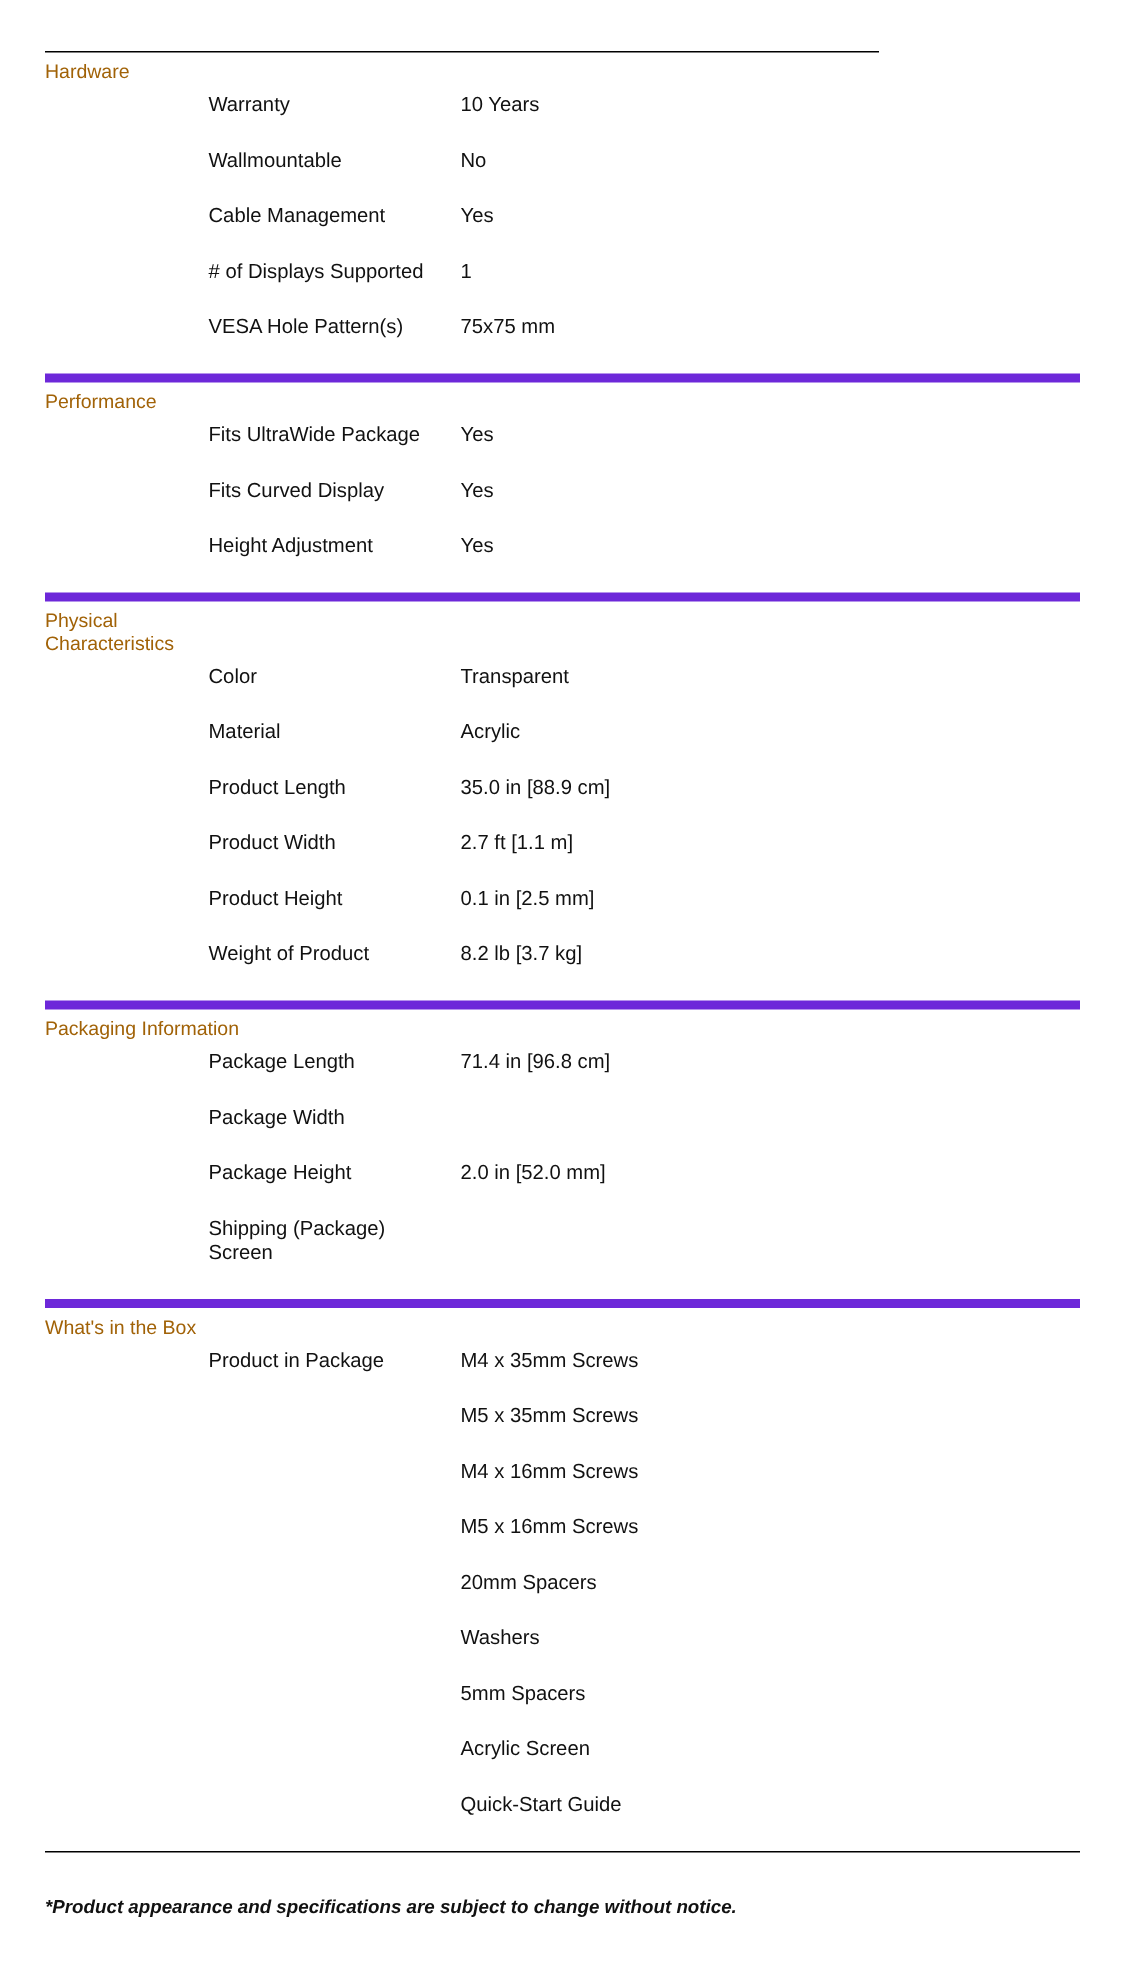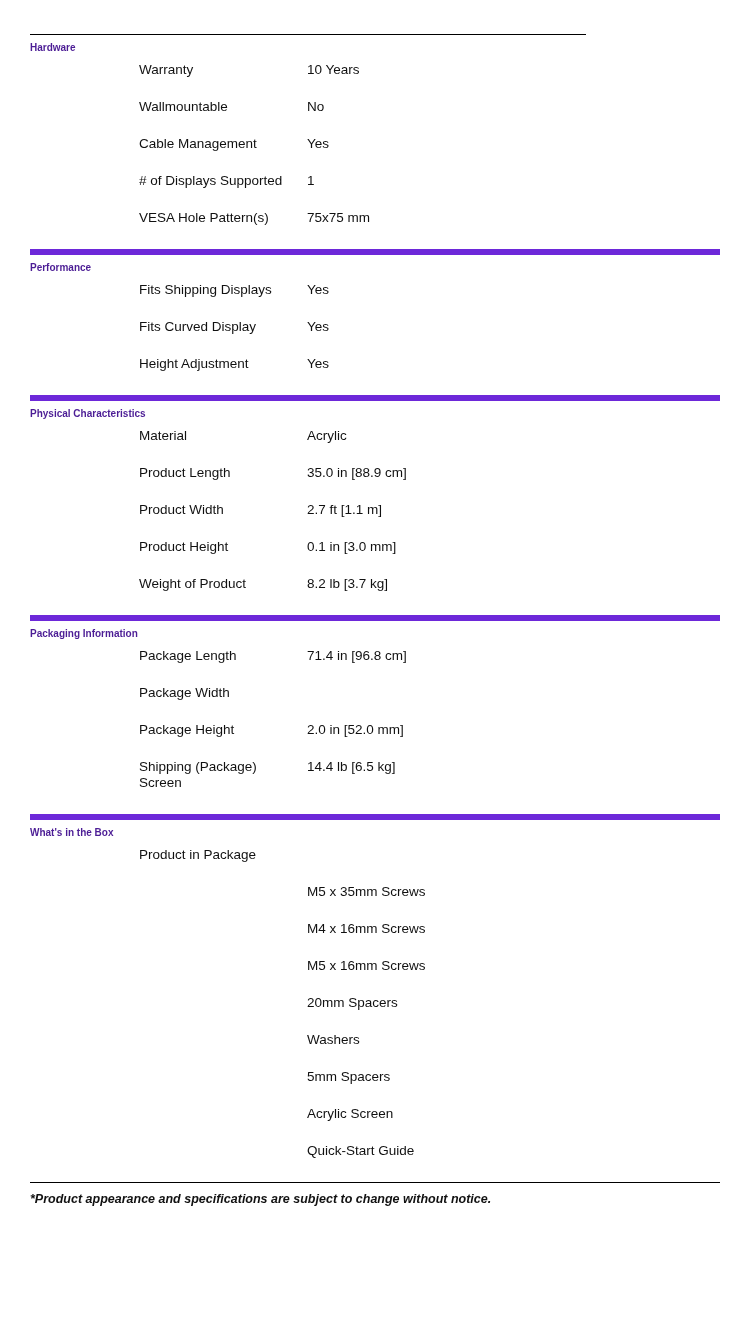--- a/index.html
+++ b/index.html
@@ -24,24 +24,24 @@
   }
   .section {
     border-top: 6px solid #6d28d9;
     padding: 5px 0 13px 0;
   }
   .sections .section:first-child {
     border-top: none;
   }
   .section-title {
     width: 135px;
-    font-size: 10px;
-    font-weight: bold;
+    font-size: 13px;
+    font-weight: normal;
     line-height: 15px;
-    color: #4c1d95;
+    color: #a16207;
   }
   .rows {
     margin-left: 109px;
     margin-top: -4px;
   }
   .spec-row {
     display: flex;
     align-items: flex-start;
     font-size: 13.5px;
     line-height: 16px;
@@ -51,21 +51,21 @@
     width: 168px;
     box-sizing: border-box;
     padding-right: 12px;
     flex: 0 0 168px;
   }
   .spec-value {
     flex: 1;
   }
   .footer {
     border-top: 1px solid #000000;
-    padding: 9px 0 10px 0;
+    padding: 29px 0 10px 0;
     font-size: 12.5px;
     font-weight: bold;
     font-style: italic;
     line-height: 15px;
   }
 </style>
 </head>
 <body>
 
 <div class="page">
@@ -93,51 +93,55 @@
           <div class="spec-row">
             <div class="spec-label">VESA Hole Pattern(s)</div>
             <div class="spec-value">75x75 mm</div>
           </div>
         </div>
       </section>
       <section class="section">
         <div class="section-title">Performance</div>
         <div class="rows">
           <div class="spec-row">
-            <div class="spec-label">Fits Shipping Displays</div>
+            <div class="spec-label">Fits UltraWide Package</div>
             <div class="spec-value">Yes</div>
           </div>
           <div class="spec-row">
             <div class="spec-label">Fits Curved Display</div>
             <div class="spec-value">Yes</div>
           </div>
           <div class="spec-row">
             <div class="spec-label">Height Adjustment</div>
             <div class="spec-value">Yes</div>
           </div>
         </div>
       </section>
       <section class="section">
         <div class="section-title">Physical Characteristics</div>
         <div class="rows">
+          <div class="spec-row">
+            <div class="spec-label">Color</div>
+            <div class="spec-value">Transparent</div>
+          </div>
           <div class="spec-row">
             <div class="spec-label">Material</div>
             <div class="spec-value">Acrylic</div>
           </div>
           <div class="spec-row">
             <div class="spec-label">Product Length</div>
             <div class="spec-value">35.0 in [88.9 cm]</div>
           </div>
           <div class="spec-row">
             <div class="spec-label">Product Width</div>
             <div class="spec-value">2.7 ft [1.1 m]</div>
           </div>
           <div class="spec-row">
             <div class="spec-label">Product Height</div>
-            <div class="spec-value">0.1 in [3.0 mm]</div>
+            <div class="spec-value">0.1 in [2.5 mm]</div>
           </div>
           <div class="spec-row">
             <div class="spec-label">Weight of Product</div>
             <div class="spec-value">8.2 lb [3.7 kg]</div>
           </div>
         </div>
       </section>
       <section class="section">
         <div class="section-title">Packaging Information</div>
         <div class="rows">
@@ -147,29 +151,29 @@
           </div>
           <div class="spec-row">
             <div class="spec-label">Package Width</div>
           </div>
           <div class="spec-row">
             <div class="spec-label">Package Height</div>
             <div class="spec-value">2.0 in [52.0 mm]</div>
           </div>
           <div class="spec-row">
             <div class="spec-label">Shipping (Package) Screen</div>
-            <div class="spec-value">14.4 lb [6.5 kg]</div>
           </div>
         </div>
       </section>
       <section class="section">
         <div class="section-title">What's in the Box</div>
         <div class="rows">
           <div class="spec-row">
             <div class="spec-label">Product in Package</div>
+            <div class="spec-value">M4 x 35mm Screws</div>
           </div>
           <div class="spec-row">
             <div class="spec-label"></div>
             <div class="spec-value">M5 x 35mm Screws</div>
           </div>
           <div class="spec-row">
             <div class="spec-label"></div>
             <div class="spec-value">M4 x 16mm Screws</div>
           </div>
           <div class="spec-row">

